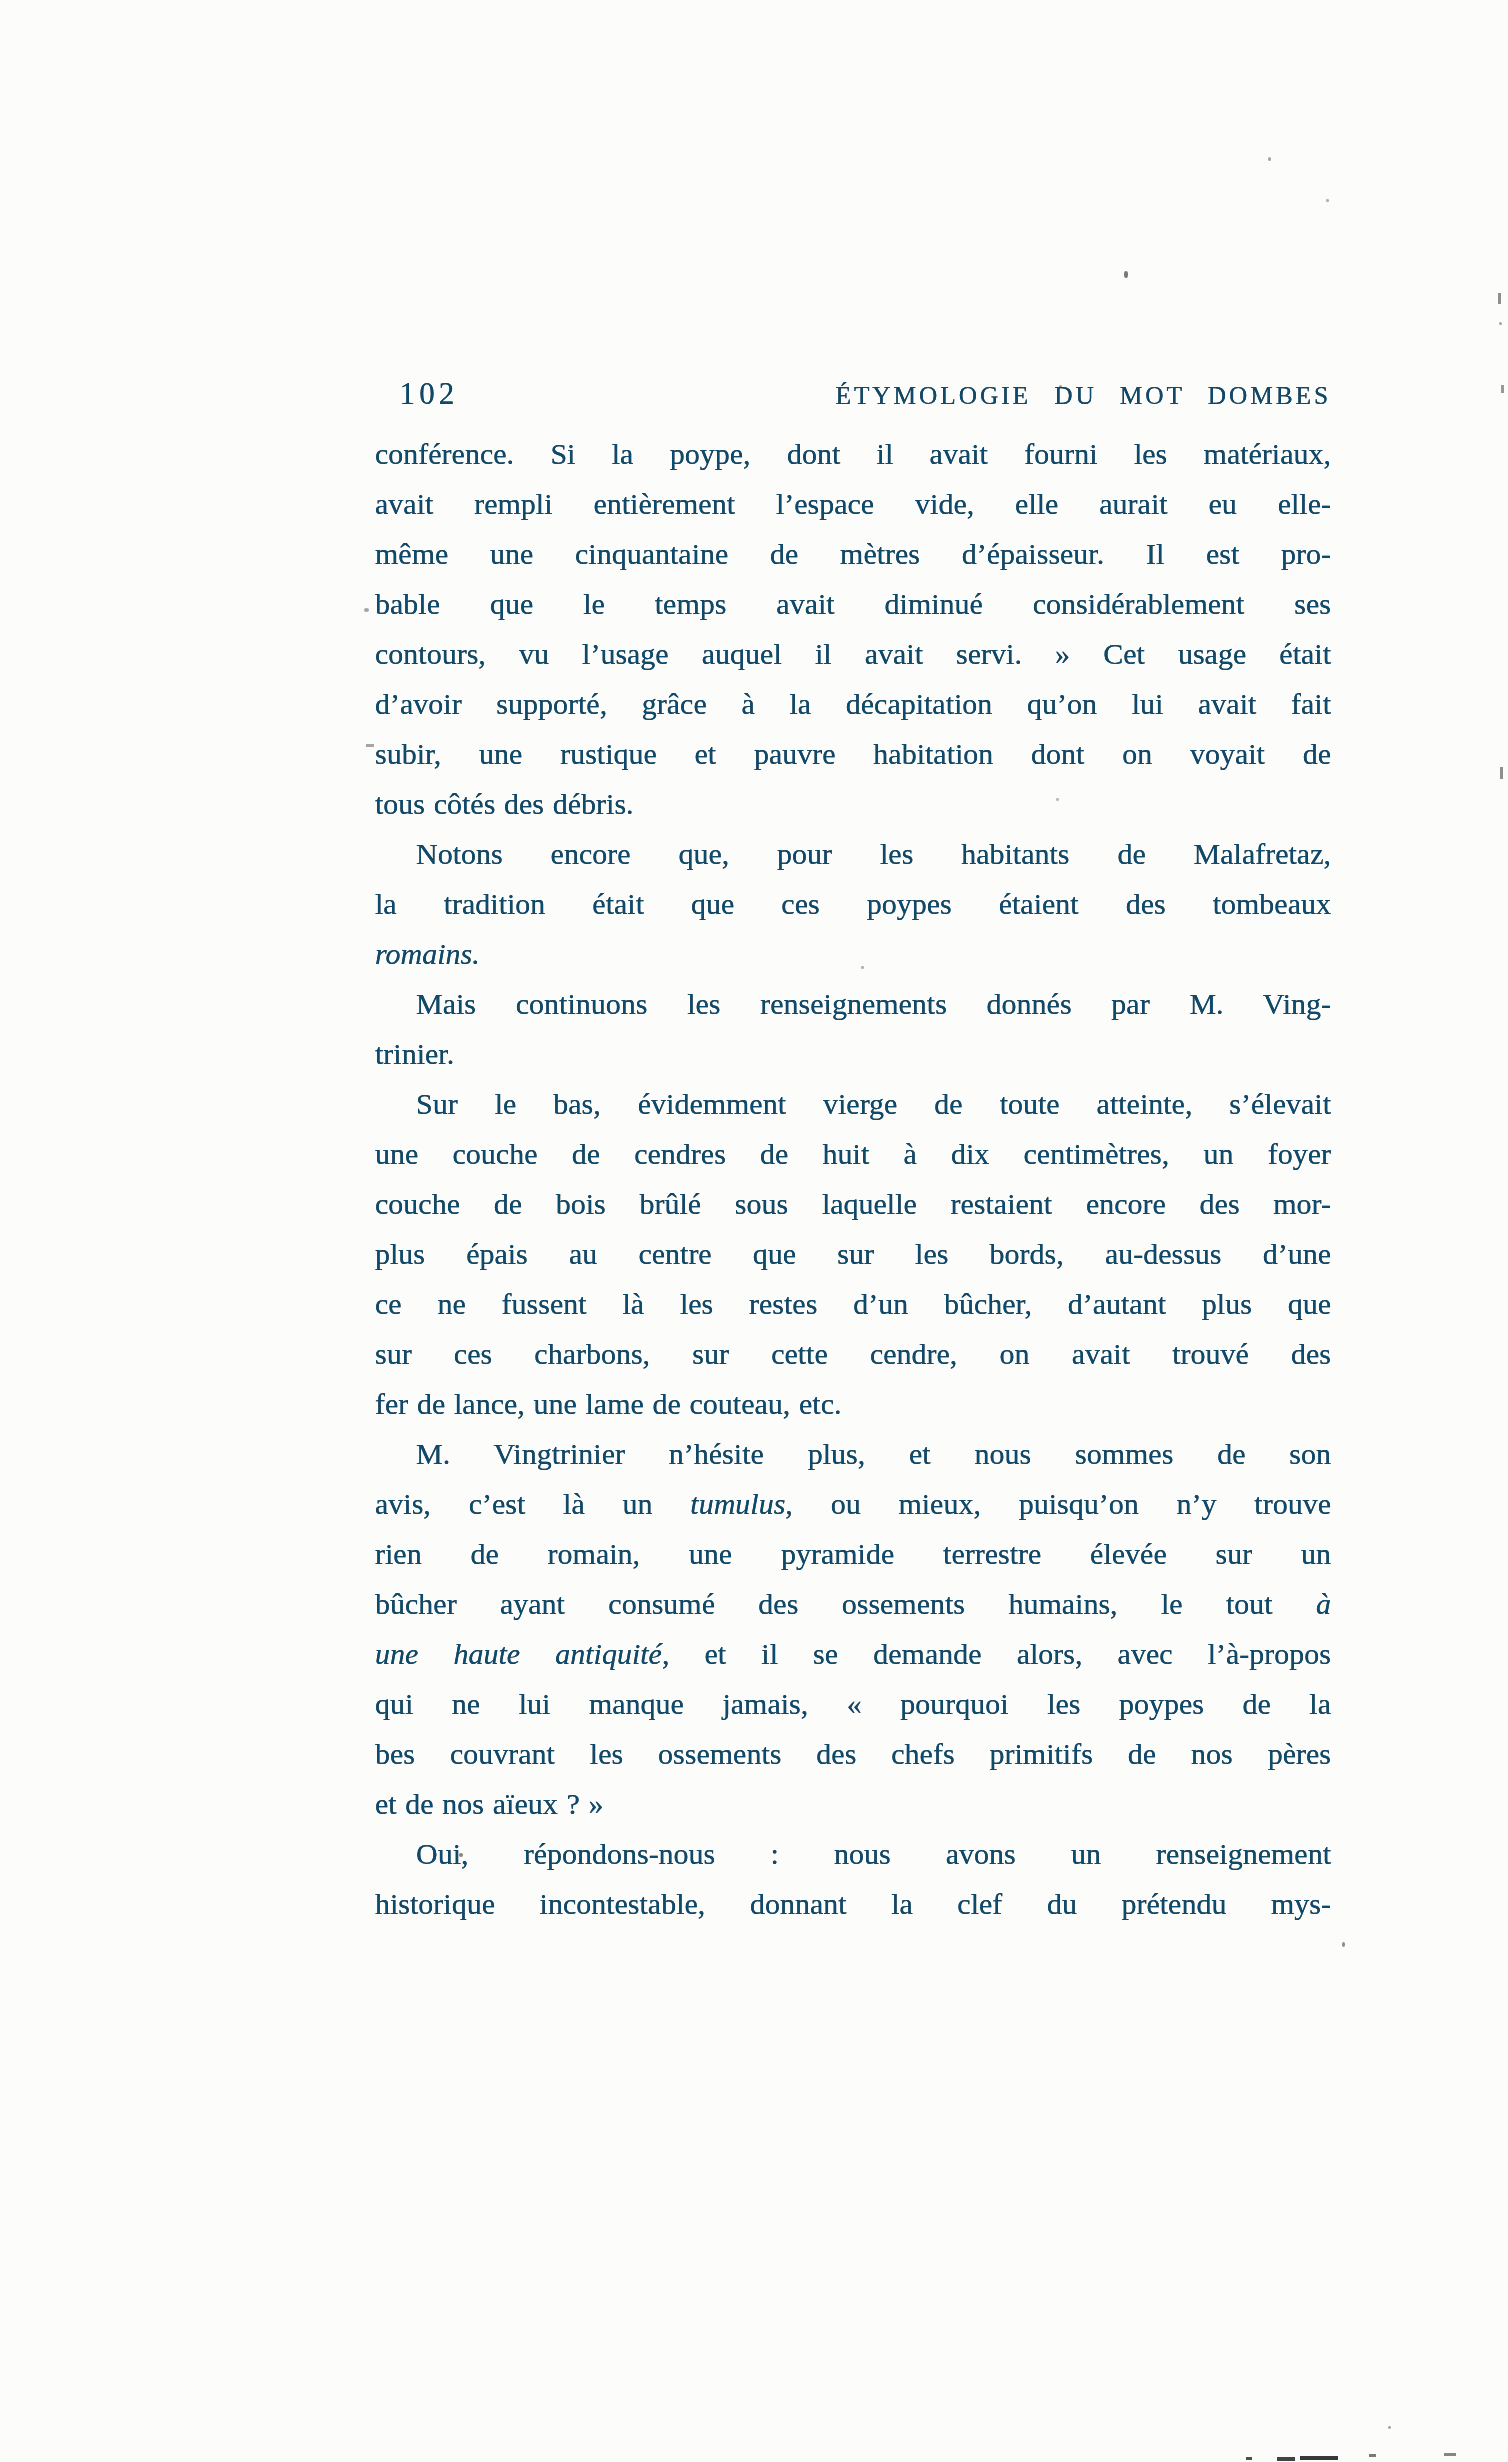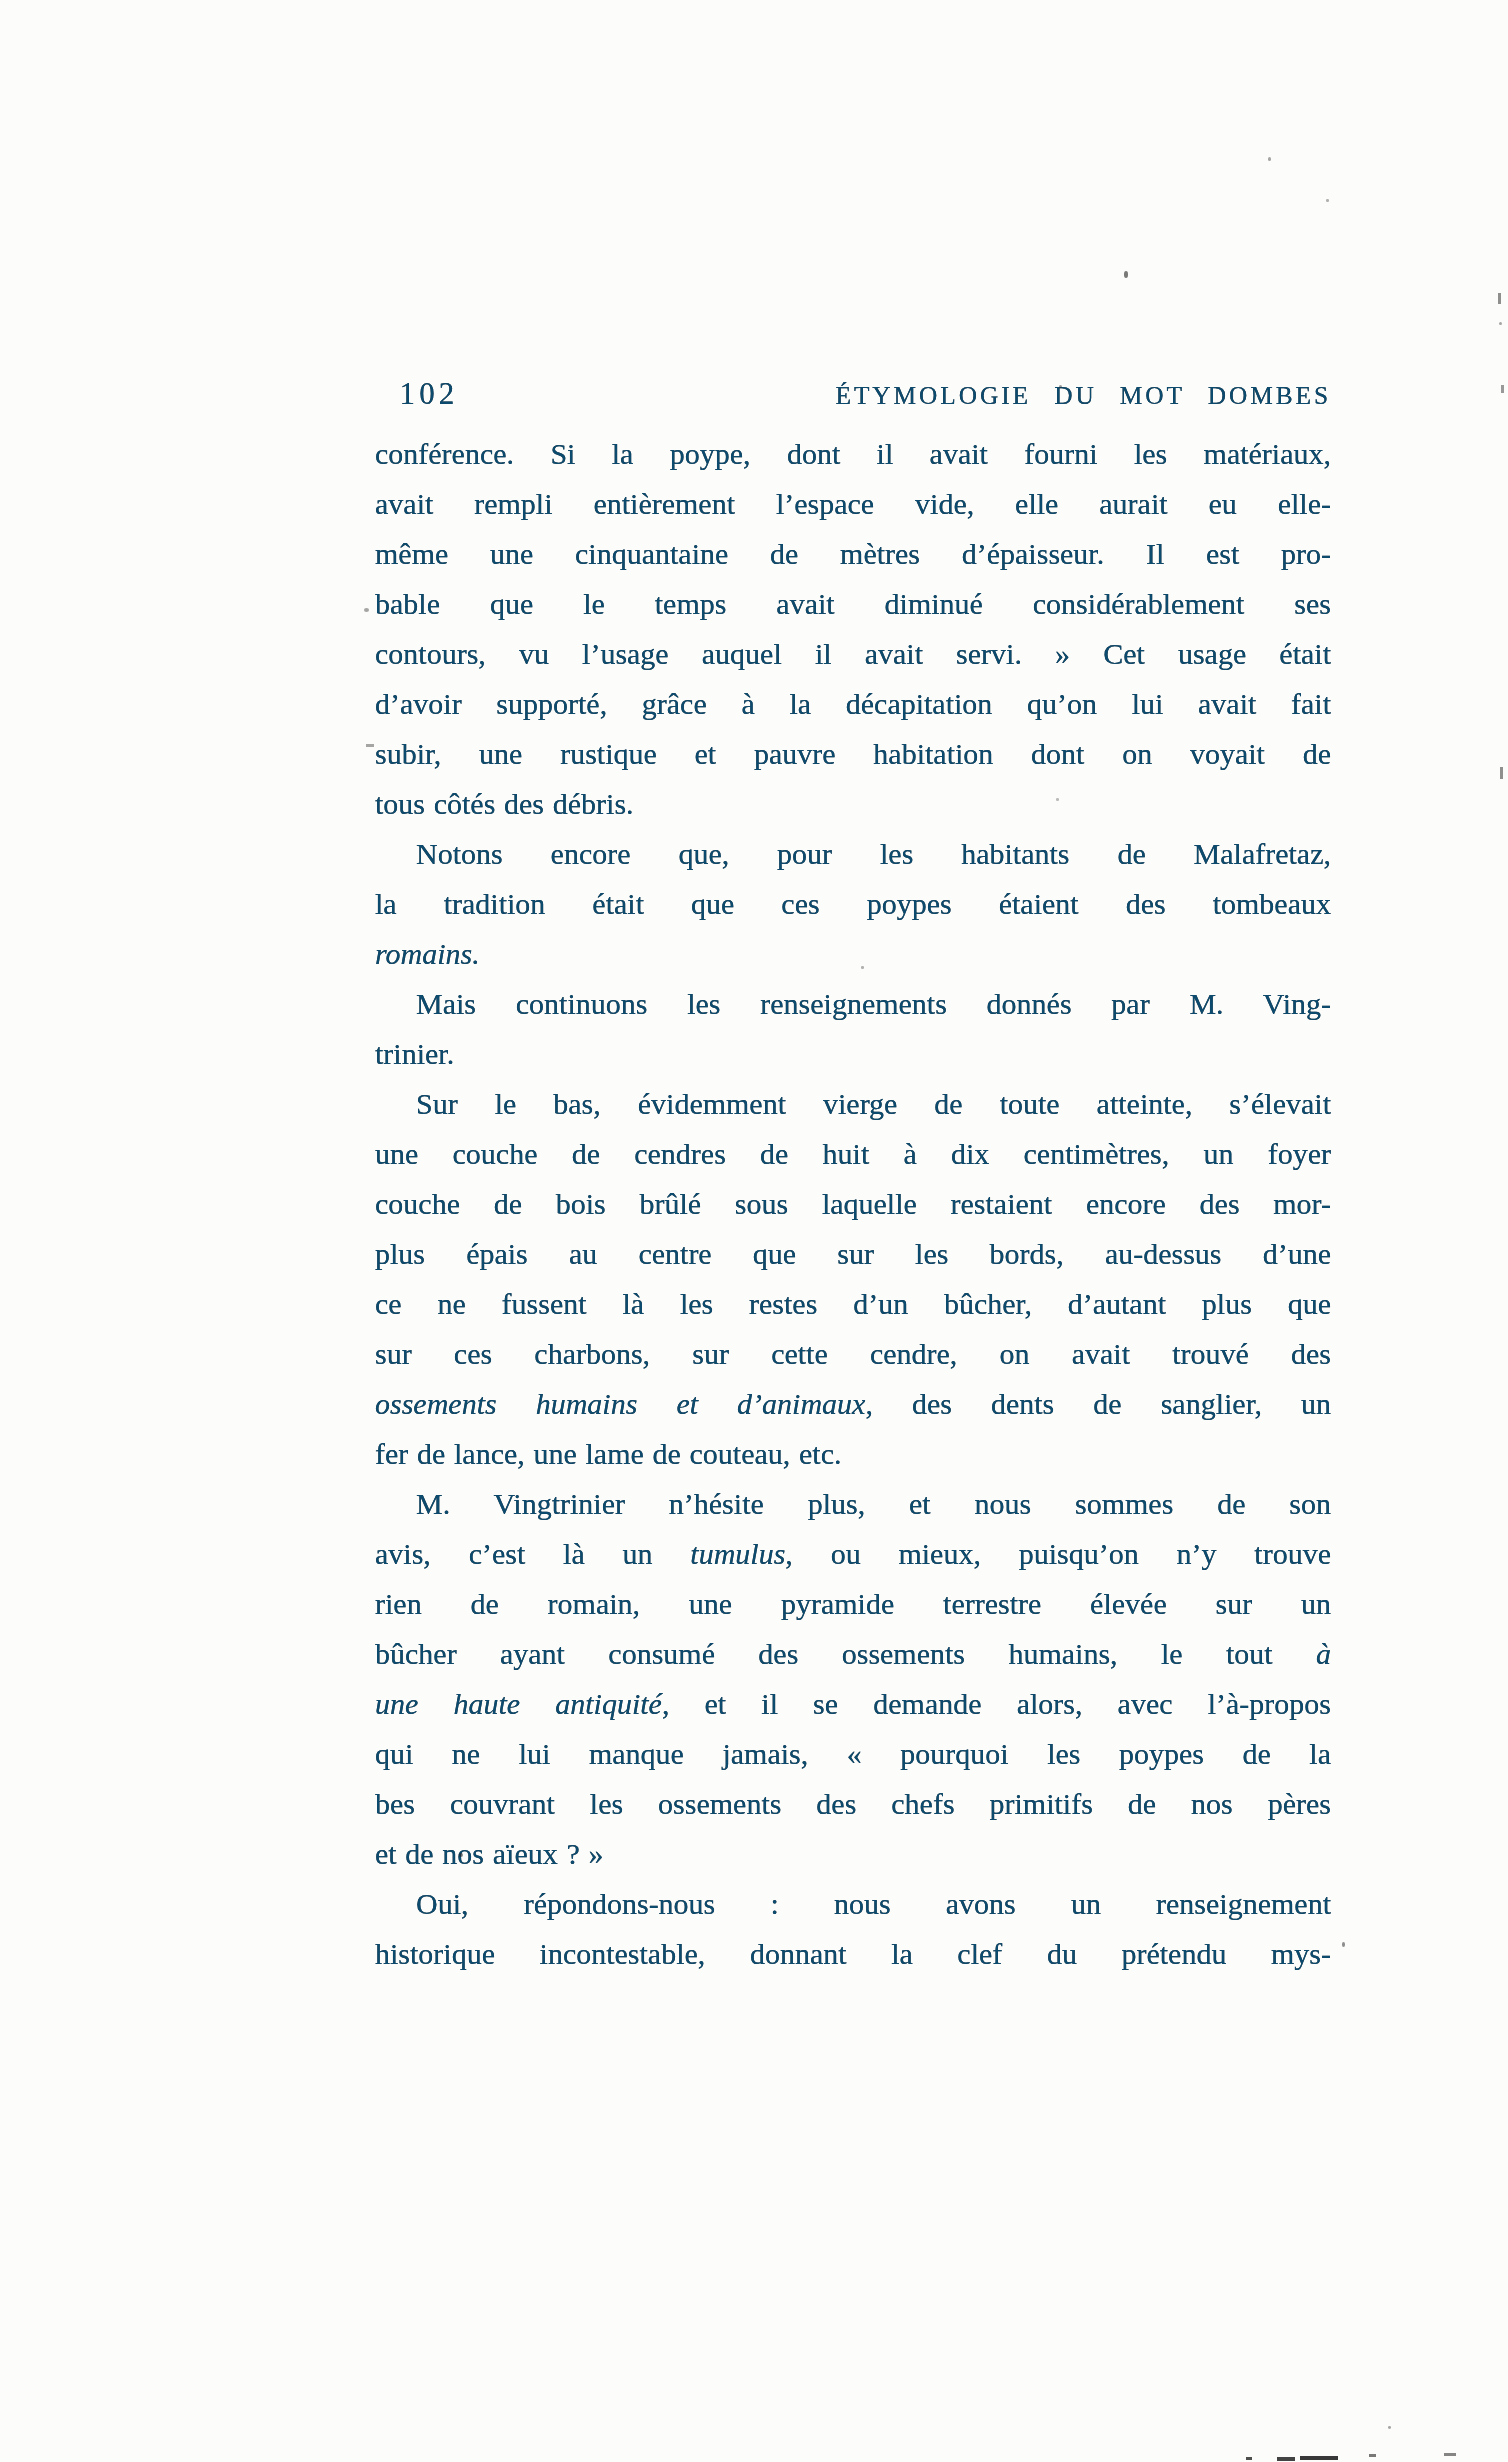--- a/index.html
+++ b/index.html
@@ -92,21 +92,20 @@
           <div class="line indent"><span>Mais continuons les renseignements donnés par M. Ving-</span></div>
           <div class="line no-just"><span>trinier.</span></div>
         </div>
         <div class="paragraph">
           <div class="line indent"><span>Sur le bas, évidemment vierge de toute atteinte, s’élevait</span></div>
           <div class="line"><span>une couche de cendres de huit à dix centimètres, un foyer</span></div>
           <div class="line"><span>couche de bois brûlé sous laquelle restaient encore des mor-</span></div>
           <div class="line"><span>plus épais au centre que sur les bords, au-dessus d’une</span></div>
           <div class="line"><span>ce ne fussent là les restes d’un bûcher, d’autant plus que</span></div>
           <div class="line"><span>sur ces charbons, sur cette cendre, on avait trouvé des</span></div>
-          <div class="line"><span class="it">ossements humains et d’animaux</span><span>, des dents de sanglier, un</span></div>
           <div class="line no-just"><span>fer de lance, une lame de couteau, etc.</span></div>
         </div>
         <div class="paragraph">
           <div class="line indent"><span>M. Vingtrinier n’hésite plus, et nous sommes de son</span></div>
           <div class="line"><span>avis, c’est là un </span><span class="it">tumulus</span><span>, ou mieux, puisqu’on n’y trouve</span></div>
           <div class="line"><span>rien de romain, une pyramide terrestre élevée sur un</span></div>
           <div class="line"><span>bûcher ayant consumé des ossements humains, le tout </span><span class="it">à</span></div>
           <div class="line"><span class="it">une haute antiquité</span><span>, et il se demande alors, avec l’à-propos</span></div>
           <div class="line"><span>qui ne lui manque jamais, « pourquoi les poypes de la</span></div>
           <div class="line"><span>bes couvrant les ossements des chefs primitifs de nos pères</span></div>

